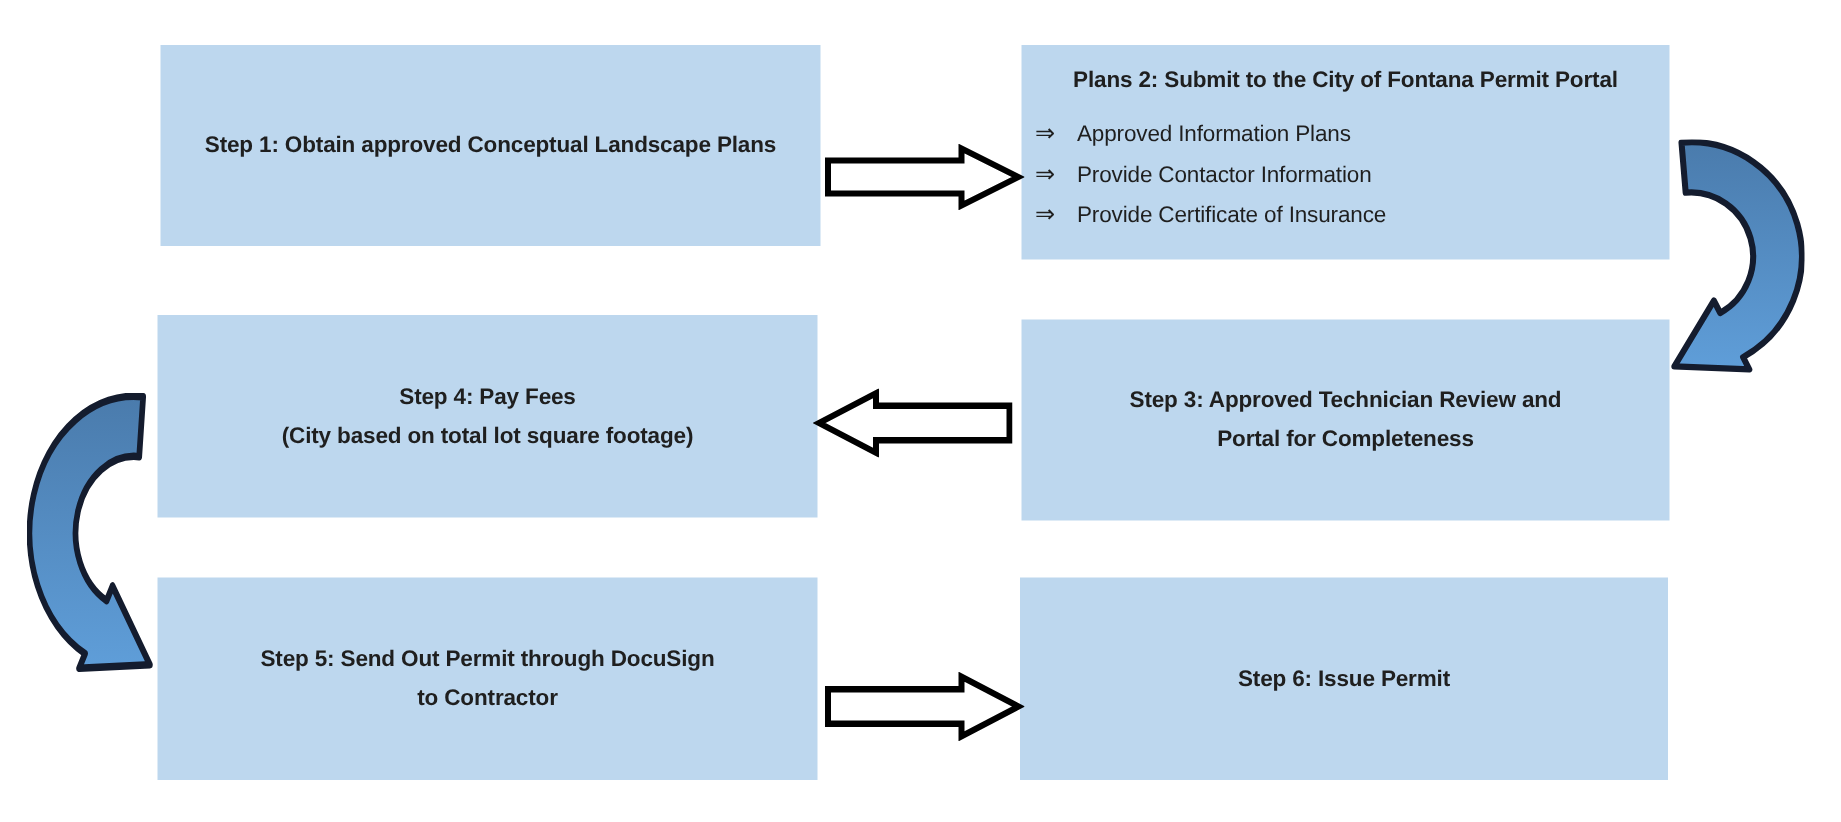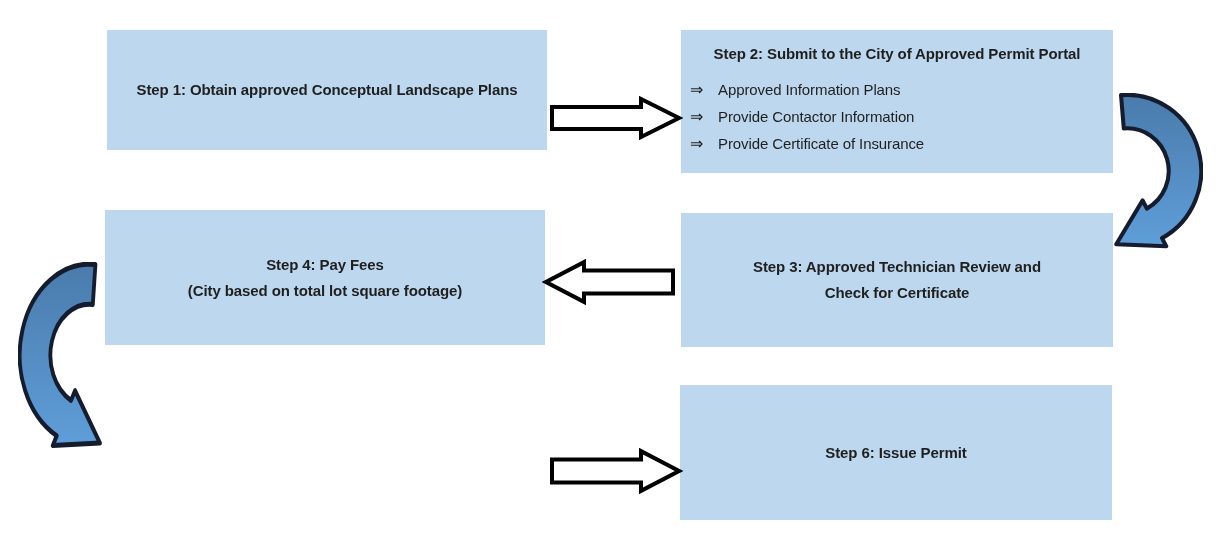--- a/index.html
+++ b/index.html
@@ -19,21 +19,21 @@
     font-weight: 700;
     line-height: 26px;
     letter-spacing: -0.1px;
     display: flex;
     flex-direction: column;
     justify-content: center;
     text-align: center;
     z-index: 1;
     box-sizing: border-box;
   }
-  #box1 { left:107px; top:30px;  width:440px; height:120px; }
+  #box1 { left:107px; top:30px;  width:440px; height:134px; }
   #box2 { left:681px; top:30px;  width:432px; height:143px; display:block; text-align:left; padding-top:13px; }
   #box3 { left:681px; top:213px; width:432px; height:134px; }
   #box4 { left:105px; top:210px; width:440px; height:135px; }
   #box5 { left:105px; top:385px; width:440px; height:135px; }
   #box6 { left:680px; top:385px; width:432px; height:135px; }
 
   .b2-title { text-align:center; font-weight:700; line-height:22px; margin-bottom:11px; }
   .bullet-row { display:flex; align-items:center; height:27px; padding-left:9px; font-weight:400; }
   .bullet-glyph { width:28px; font-size:16px; font-weight:400; flex:0 0 28px; }
   .bullet-text { white-space:nowrap; }
@@ -49,45 +49,49 @@
 </head>
 <body>
 
 <div class="canvas">
 
   <div class="box" id="box1">
     <div>Step 1: Obtain approved Conceptual Landscape Plans</div>
   </div>
 
   <div class="box" id="box2">
-    <div class="b2-title">Step 2: Submit to the City of Approved Permit Portal</div>
+    <div class="b2-title">Plans 2: Submit to the City of Fontana Permit Portal</div>
     <div class="bullet-row">
       <span class="bullet-glyph">⇒</span>
       <span class="bullet-text">Approved Information Plans</span>
     </div>
     <div class="bullet-row">
       <span class="bullet-glyph">⇒</span>
       <span class="bullet-text">Provide Contactor Information</span>
     </div>
     <div class="bullet-row">
       <span class="bullet-glyph">⇒</span>
       <span class="bullet-text">Provide Certificate of Insurance</span>
     </div>
   </div>
 
   <div class="box" id="box3">
     <div>Step 3: Approved Technician Review and</div>
-    <div>Check for Certificate</div>
+    <div>Portal for Completeness</div>
   </div>
 
   <div class="box" id="box4">
     <div>Step 4: Pay Fees</div>
     <div>(City based on total lot square footage)</div>
   </div>
 
+  <div class="box" id="box5">
+    <div>Step 5: Send Out Permit through DocuSign</div>
+    <div>to Contractor</div>
+  </div>
 
   <div class="box" id="box6">
     <div>Step 6: Issue Permit</div>
   </div>
 
   <div class="arr" id="arrow12">
     <svg viewBox="0 0 133 44" preserveAspectRatio="none">
       <polygon points="2,11 91,11 91,3 129,22 91,41 91,33 2,33" fill="#ffffff" stroke="#000000" stroke-width="4" stroke-miterlimit="12"></polygon>
     </svg>
   </div>

